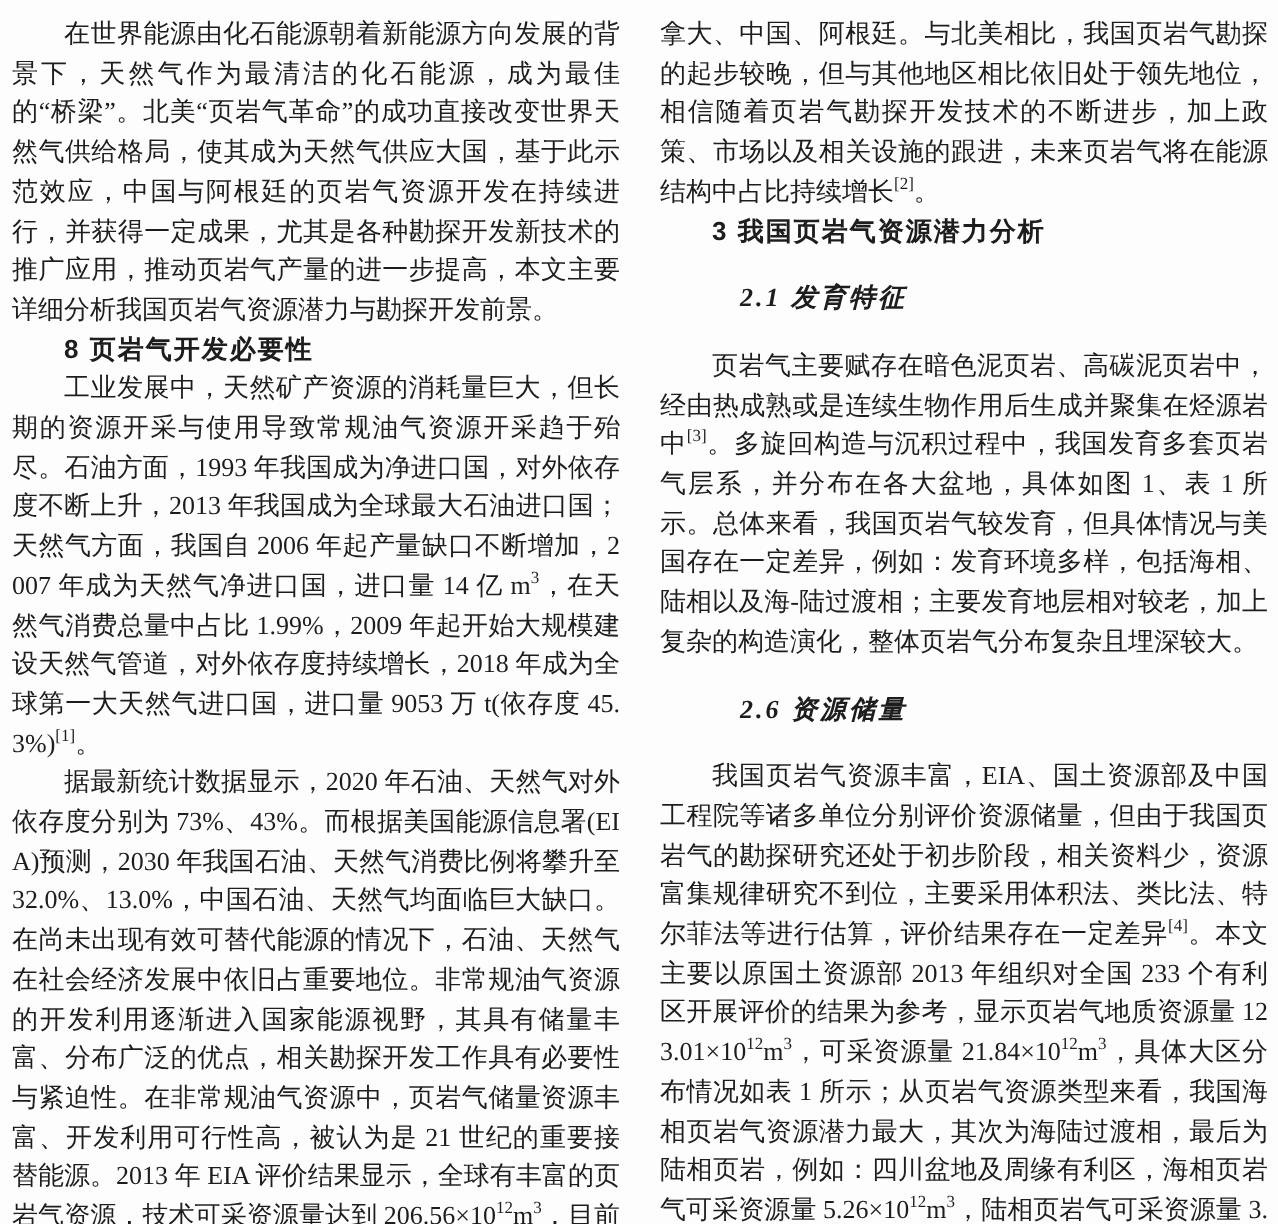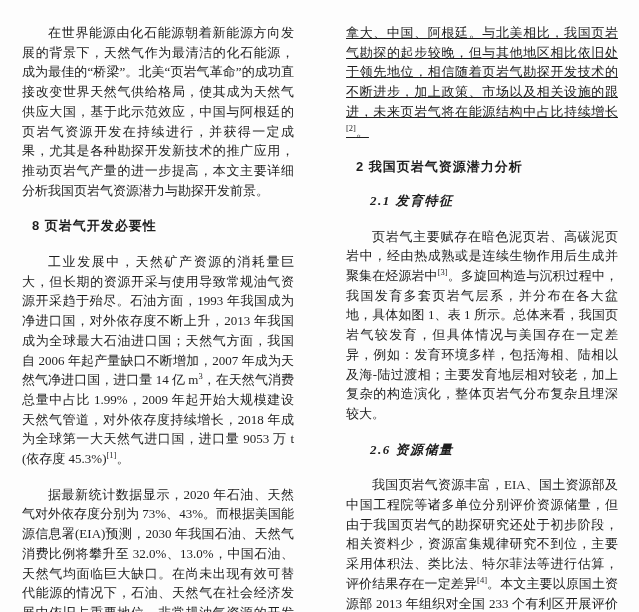--- a/index.html
+++ b/index.html
@@ -25,26 +25,25 @@
   .column {
     width: 304px;
     flex: 0 0 304px;
     font-size: 13px;
     line-height: 19.7px;
     text-align: justify;
     text-justify: inter-ideograph;
     word-break: break-all;
   }
   .para {
-    margin: 16px;
+    margin: 0;
     text-indent: 2em;
   }
   .para.no-indent {
     text-indent: 0;
-    text-decoration: underline;
   }
   .h-bold {
     margin: 0;
     font-size: 13px;
     line-height: 19.7px;
     text-indent: 2em;
     font-weight: bold;
     letter-spacing: 1px;
     font-family: "Liberation Sans", "DejaVu Sans", sans-serif;
   }
@@ -71,20 +70,20 @@
 
   <div class="column">
     <p class="para">在世界能源由化石能源朝着新能源方向发展的背景下，天然气作为最清洁的化石能源，成为最佳的“桥梁”。北美“页岩气革命”的成功直接改变世界天然气供给格局，使其成为天然气供应大国，基于此示范效应，中国与阿根廷的页岩气资源开发在持续进行，并获得一定成果，尤其是各种勘探开发新技术的推广应用，推动页岩气产量的进一步提高，本文主要详细分析我国页岩气资源潜力与勘探开发前景。</p>
     <h3 class="h-bold">8 页岩气开发必要性</h3>
     <p class="para">工业发展中，天然矿产资源的消耗量巨大，但长期的资源开采与使用导致常规油气资源开采趋于殆尽。石油方面，1993 年我国成为净进口国，对外依存度不断上升，2013 年我国成为全球最大石油进口国；天然气方面，我国自 2006 年起产量缺口不断增加，2007 年成为天然气净进口国，进口量 14 亿 m<sup>3</sup>，在天然气消费总量中占比 1.99%，2009 年起开始大规模建设天然气管道，对外依存度持续增长，2018 年成为全球第一大天然气进口国，进口量 9053 万 t(依存度 45.3%)<sup>[1]</sup>。</p>
     <p class="para">据最新统计数据显示，2020 年石油、天然气对外依存度分别为 73%、43%。而根据美国能源信息署(EIA)预测，2030 年我国石油、天然气消费比例将攀升至 32.0%、13.0%，中国石油、天然气均面临巨大缺口。在尚未出现有效可替代能源的情况下，石油、天然气在社会经济发展中依旧占重要地位。非常规油气资源的开发利用逐渐进入国家能源视野，其具有储量丰富、分布广泛的优点，相关勘探开发工作具有必要性与紧迫性。在非常规油气资源中，页岩气储量资源丰富、开发利用可行性高，被认为是 21 世纪的重要接替能源。2013 年 EIA 评价结果显示，全球有丰富的页岩气资源，技术可采资源量达到 206.56×10<sup>12</sup>m<sup>3</sup>，目前为止全</p>
   </div>
 
   <div class="column">
     <p class="para no-indent">拿大、中国、阿根廷。与北美相比，我国页岩气勘探的起步较晚，但与其他地区相比依旧处于领先地位，相信随着页岩气勘探开发技术的不断进步，加上政策、市场以及相关设施的跟进，未来页岩气将在能源结构中占比持续增长<sup>[2]</sup>。</p>
-    <h3 class="h-bold">2 我国页岩气资源潜力分析</h3>
+    <h3 class="h-bold">3 我国页岩气资源潜力分析</h3>
     <h4 class="h-kai">2.1 发育特征</h4>
     <p class="para">页岩气主要赋存在暗色泥页岩、高碳泥页岩中，经由热成熟或是连续生物作用后生成并聚集在烃源岩中<sup>[3]</sup>。多旋回构造与沉积过程中，我国发育多套页岩气层系，并分布在各大盆地，具体如图 1、表 1 所示。总体来看，我国页岩气较发育，但具体情况与美国存在一定差异，例如：发育环境多样，包括海相、陆相以及海-陆过渡相；主要发育地层相对较老，加上复杂的构造演化，整体页岩气分布复杂且埋深较大。</p>
     <h4 class="h-kai">2.6 资源储量</h4>
     <p class="para">我国页岩气资源丰富，EIA、国土资源部及中国工程院等诸多单位分别评价资源储量，但由于我国页岩气的勘探研究还处于初步阶段，相关资料少，资源富集规律研究不到位，主要采用体积法、类比法、特尔菲法等进行估算，评价结果存在一定差异<sup>[4]</sup>。本文主要以原国土资源部 2013 年组织对全国 233 个有利区开展评价的结果为参考，显示页岩气地质资源量 123.01×10<sup>12</sup>m<sup>3</sup>，可采资源量 21.84×10<sup>12</sup>m<sup>3</sup>，具体大区分布情况如表 1 所示；从页岩气资源类型来看，我国海相页岩气资源潜力最大，其次为海陆过渡相，最后为陆相页岩，例如：四川盆地及周缘有利区，海相页岩气可采资源量 5.26×10<sup>12</sup>m<sup>3</sup>，陆相页岩气可采资源量 3.90×10<sup>12</sup>m<sup>3</sup>。目前，我国已建立涪陵、威远、长宁—昭通 3 个海相页岩气工业化生产示范区，延长陆相页岩气生产示范区与富顺—永川合作开发</p>
   </div>
 
 </div>
 
 </body></html>

